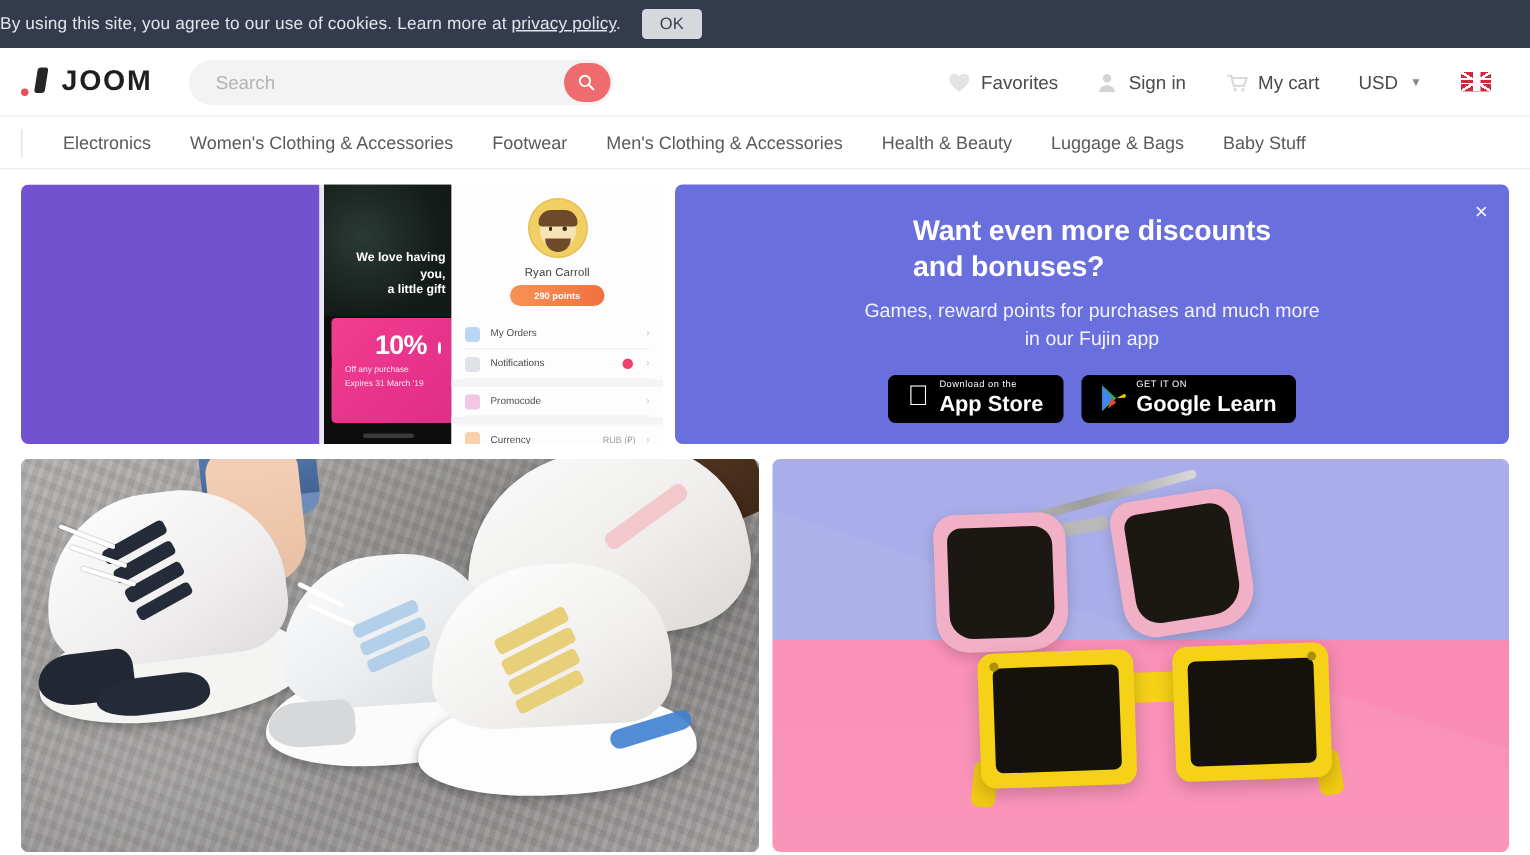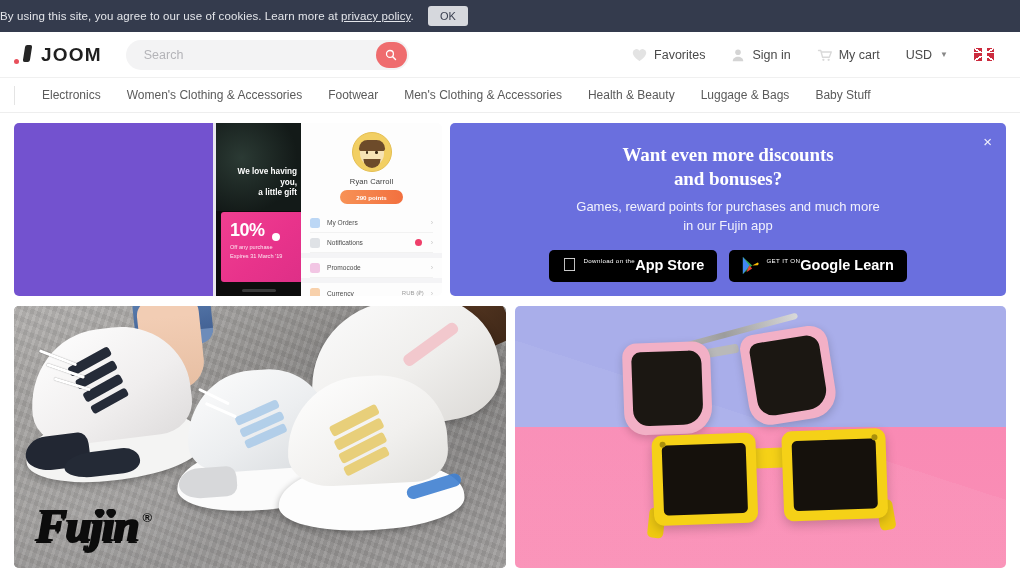--- a/index.html
+++ b/index.html
@@ -151,21 +151,21 @@
     color: #fff; font-size: 8.2px; font-weight: bold;
     line-height: 1.3; text-align: right;
   }
   .phone-dark .pinkcard {
     position: absolute; top: 89px; left: 5px; right: -2px; bottom: 14px;
     background: linear-gradient(135deg, #f03f90 0%, #e8338b 55%, #de2f87 100%);
     border-radius: 3px; padding: 8px 9px;
   }
   .phone-dark .pct {
     color: #fff; font-size: 18px; font-weight: bold; letter-spacing: -.5px;
-    display: flex; align-items: flex-end; gap: 7px;
+    display: flex; align-items: center; gap: 7px; margin-left: 20px;
   }
   .phone-dark .pct .ball {
     width: 8px; height: 8px; border-radius: 50%; background: #fff;
     display: inline-block; margin-top: 3px;
   }
   .phone-dark .sub1 {
     position: absolute; bottom: 22px; left: 9px;
     color: rgba(255,255,255,.88); font-size: 5.6px; line-height: 1.5;
   }
   .phone-dark .notch {
@@ -241,39 +241,39 @@
     position: relative; color: #fff;
     display: flex; flex-direction: column; align-items: center;
     justify-content: center; padding-top: 6px;
   }
   .promo-close {
     position: absolute; top: 11px; right: 14px;
     font-size: 15px; color: rgba(255,255,255,.9); cursor: pointer;
     line-height: 1; font-weight: 300;
   }
   .promo-h {
-    font-size: 19px; font-weight: bold; text-align: center;
-    line-height: 1.25; letter-spacing: -.1px; color: #ffffff; font-family: Liberation Serif, serif;
+    font-size: 19px; font-weight: bold; 
+    line-height: 1.25; letter-spacing: -.1px; color: #ffffff;
   }
   .promo-p {
     margin-top: 7px; font-size: 13px; text-align: center;
     line-height: 1.45; color: #f2f2fd;
   }
   .store-row { display: flex; gap: 12px; margin-top: 14px; }
   .store-btn {
     background: #000; border-radius: 5px; height: 32px;
     display: flex; align-items: center; gap: 7px;
     padding: 0 13px; cursor: pointer;
   }
   .store-btn .big { font-size: 14.5px; color: #fff; font-weight: bold; line-height: 1; }
   .store-btn .small {
     font-size: 6.2px; color: #fff; letter-spacing: .35px;
     line-height: 1; margin-bottom: 3px; text-transform: none;
   }
-  .store-btn .txt { display: flex; flex-direction: row; }
+  .store-btn .txt { display: flex; flex-direction: column; }
   .apple-glyph { font-size: 19px; color: #fff; line-height: 1; margin-top: -3px; }
 
   
   .tiles { display: flex; gap: 9px; margin-top: 10px; height: 262px; }
   .tile {
     flex: 1; border-radius: 5px; overflow: hidden;
     position: relative; cursor: pointer;
   }
 
   
@@ -699,24 +699,20 @@
       <div class="shoe shoe3">
         <span class="sole"></span>
         <span class="upper"></span>
         <span class="gold" style="left:54px; top:42px; width:52px; height:11px;"></span>
         <span class="gold" style="left:58px; top:56px; width:52px; height:11px;"></span>
         <span class="gold" style="left:62px; top:70px; width:50px; height:11px;"></span>
         <span class="gold" style="left:66px; top:84px; width:48px; height:10px;"></span>
         <span class="bluearc"></span>
       </div>
 
-      <div class="fujin">
-        <span class="word">Fujin</span>
-        <span class="reg">®</span>
-      </div>
     </div>
 
     <div class="tile tile-glasses">
       <div class="sg sg-pink">
         <span class="brow"></span>
         <span class="bridge"></span>
         <span class="lens l">
             <span class="glass"></span>
           </span>
         <span class="lens r">

